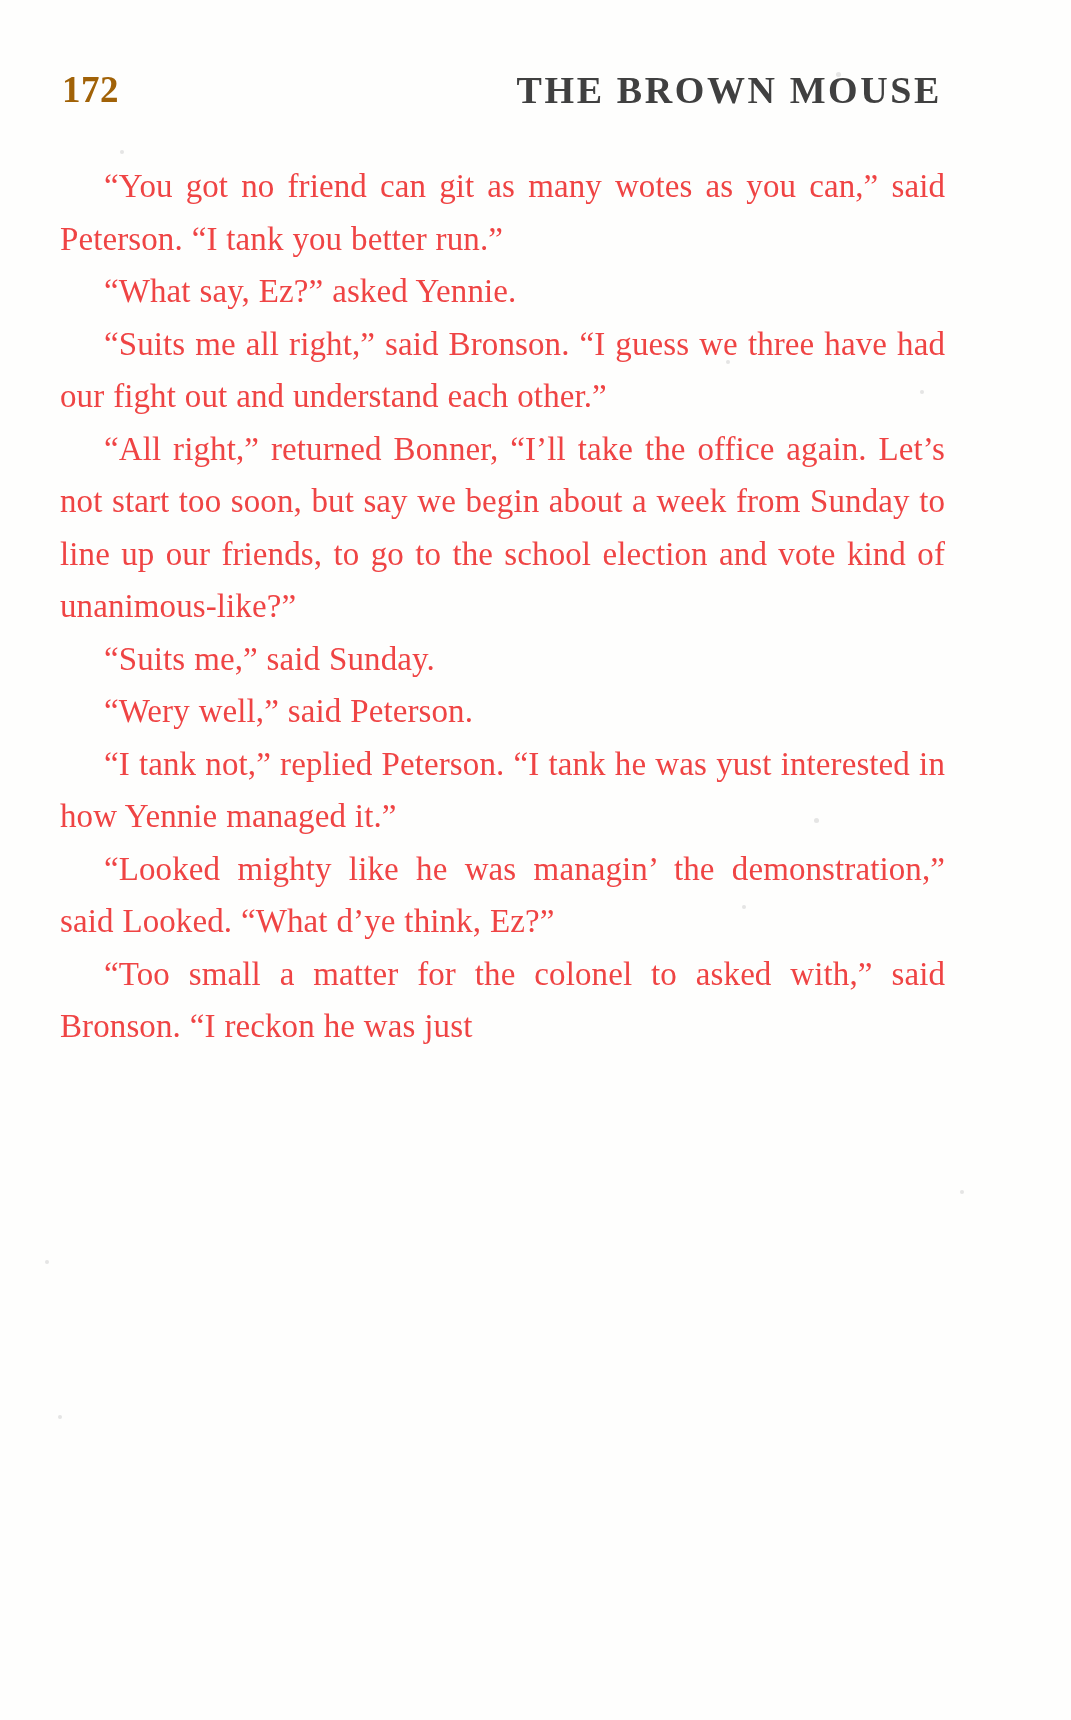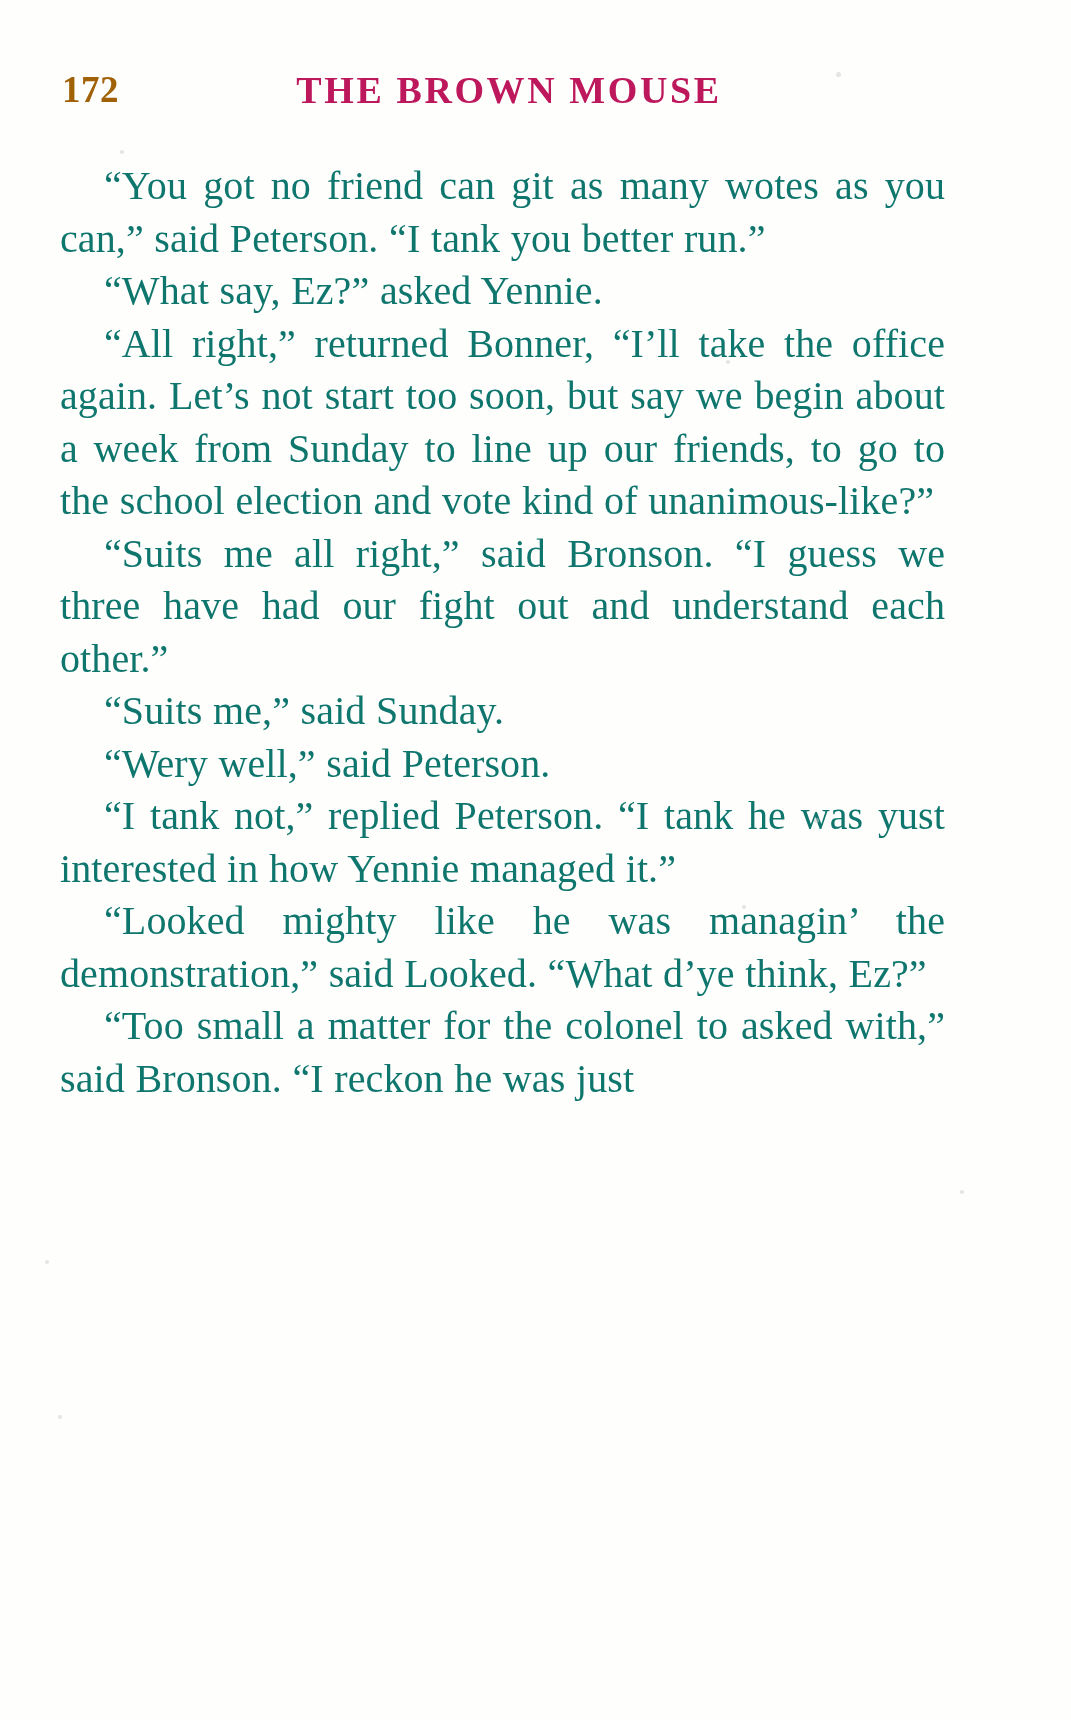--- a/index.html
+++ b/index.html
@@ -37,42 +37,42 @@
     font-size: 37px;
     font-weight: bold;
     letter-spacing: 0.5px;
     color: #a16207;
   }
   .running-title {
     position: absolute;
     left: 0;
     top: 0;
     width: 880px;
-    text-align: center;
+    text-align: right;
     font-size: 38px;
     font-weight: bold;
     letter-spacing: 2.6px;
-    color: #be185d;
+    color: #404040;
     padding-left: 14px;
     box-sizing: border-box;
   }
   .body-text {
     position: absolute;
     left: 60px;
     top: 160px;
     width: 885px;
   }
   p.para {
     margin: 0;
-    font-size: 40px;
+    font-size: 33px;
     line-height: 52.5px;
     text-align: justify;
     text-justify: inter-word;
     text-indent: 44px;
-    color: #0f766e;
+    color: #ef4444;
     letter-spacing: 0.1px;
     word-spacing: 0.5px;
     font-weight: 500;
   }
   p.para.last {
     
   }
   
   .speck {
     position: absolute;
@@ -87,22 +87,22 @@
 <div class="page">
 
   <div class="header">
     <div class="running-title">THE BROWN MOUSE</div>
     <div class="page-number">172</div>
   </div>
 
   <div class="body-text">
     <p class="para">“You got no friend can git as many wotes as you can,” said Peterson. “I tank you better run.”</p>
     <p class="para">“What say, Ez?” asked Yennie.</p>
+    <p class="para">“Suits me all right,” said Bronson. “I guess we three have had our fight out and understand each other.”</p>
     <p class="para">“All right,” returned Bonner, “I’ll take the office again. Let’s not start too soon, but say we begin about a week from Sunday to line up our friends, to go to the school election and vote kind of unanimous-like?”</p>
-    <p class="para">“Suits me all right,” said Bronson. “I guess we three have had our fight out and understand each other.”</p>
     <p class="para">“Suits me,” said Sunday.</p>
     <p class="para">“Wery well,” said Peterson.</p>
     <p class="para">“I tank not,” replied Peterson. “I tank he was yust interested in how Yennie managed it.”</p>
     <p class="para">“Looked mighty like he was managin’ the demonstration,” said Looked. “What d’ye think, Ez?”</p>
     <p class="para last">“Too small a matter for the colonel to asked with,” said Bronson. “I reckon he was just</p>
   </div>
 
   <div class="speck" style="left:120px;top:150px;width:4px;height:4px;"></div>
   <div class="speck" style="left:836px;top:72px;width:5px;height:5px;"></div>
   <div class="speck" style="left:726px;top:360px;width:4px;height:4px;"></div>

